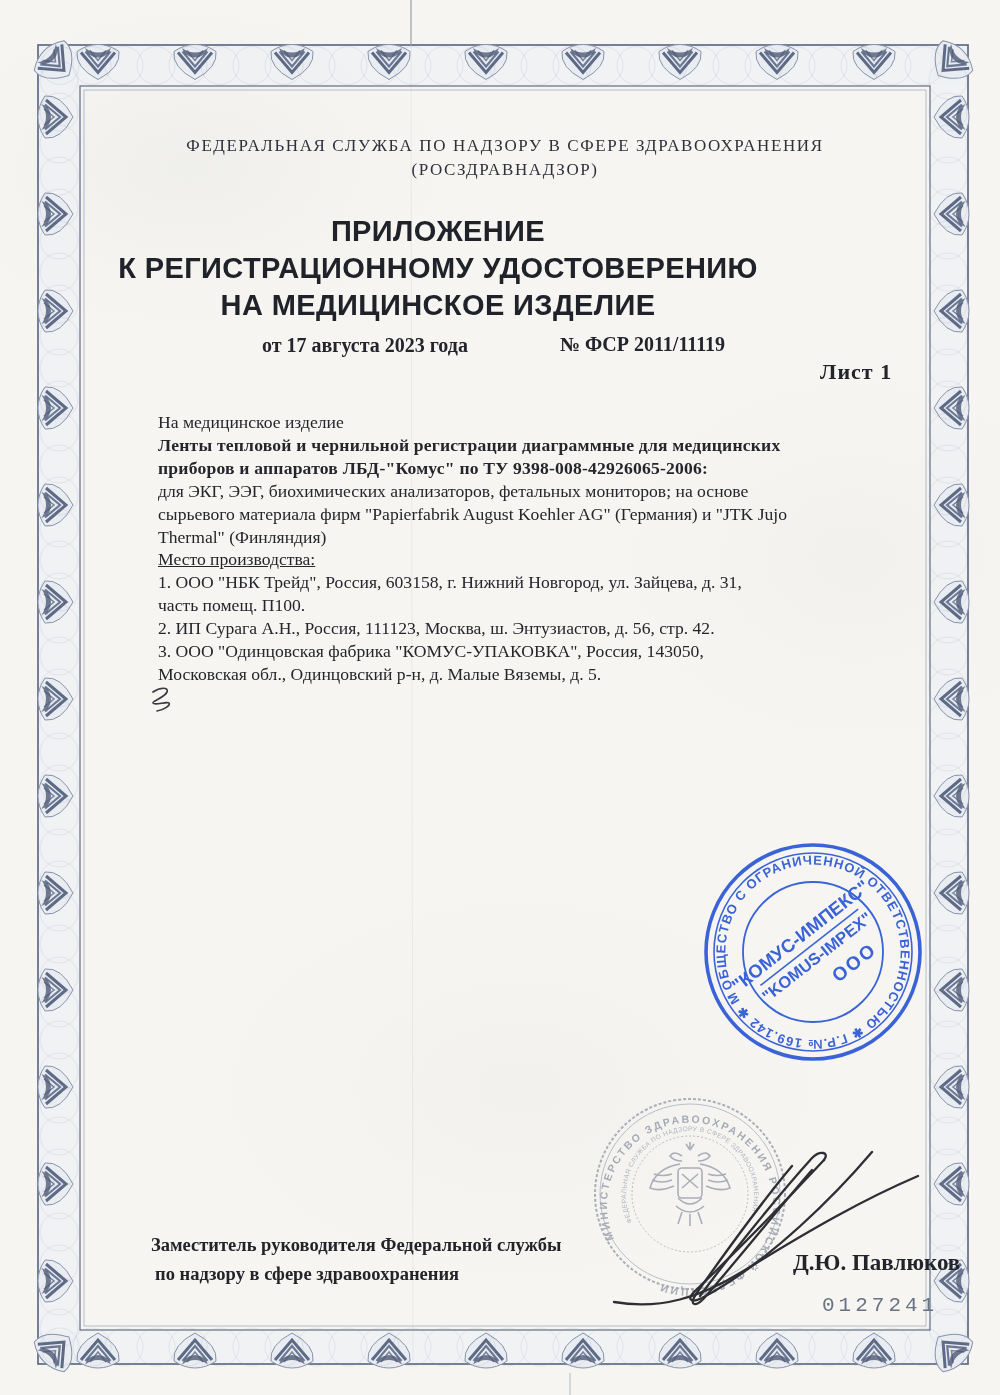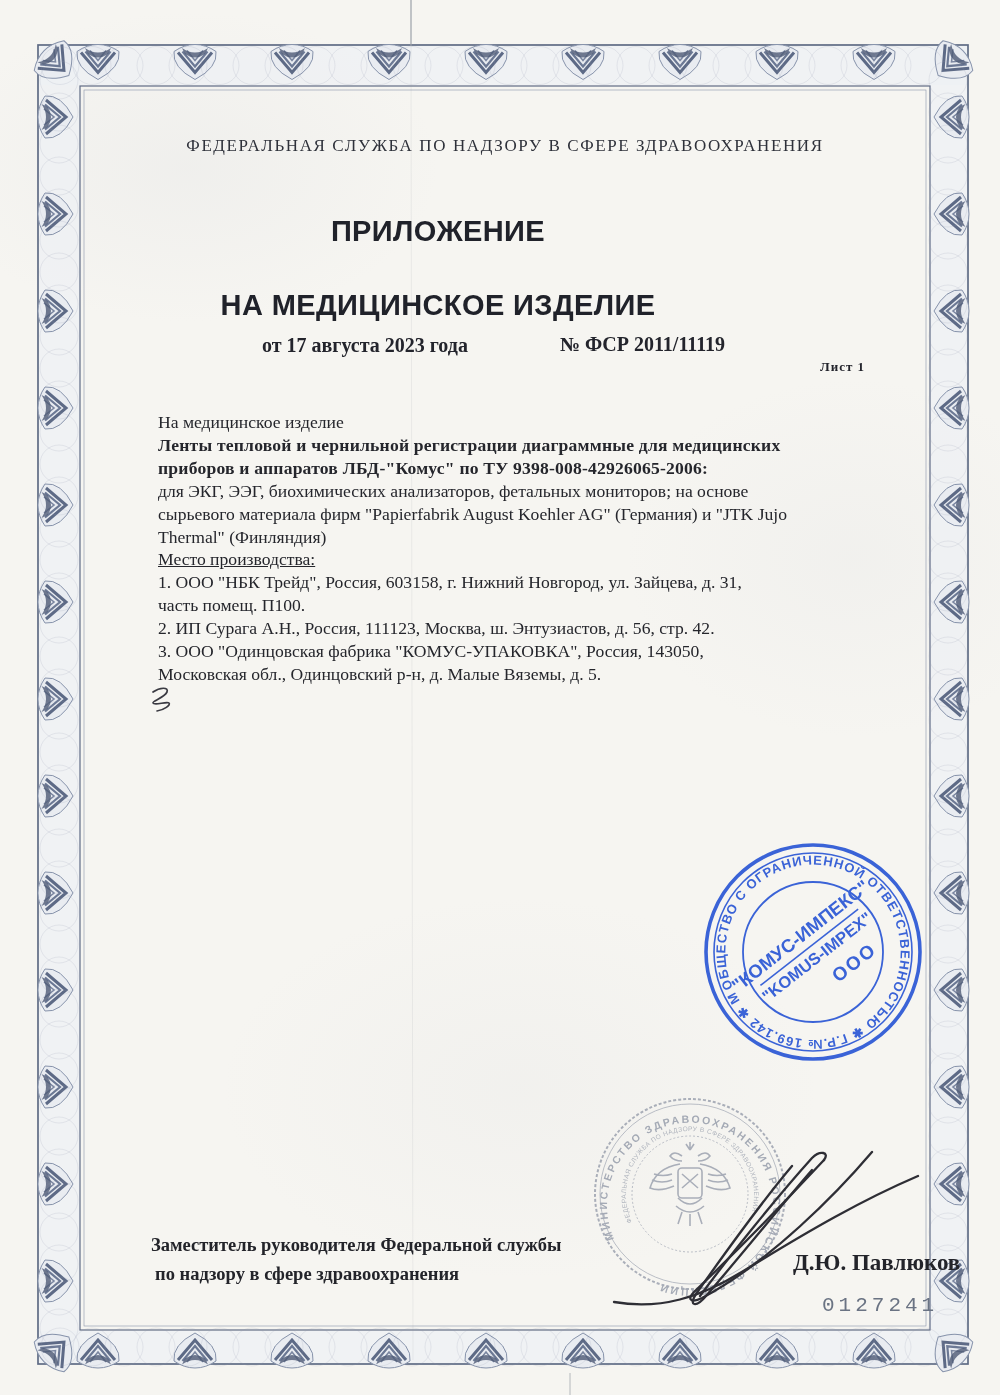--- a/index.html
+++ b/index.html
@@ -8,21 +8,21 @@
         background:
           radial-gradient(ellipse 420px 260px at 18% 12%, rgba(205,208,214,0.16), transparent 60%),
           radial-gradient(ellipse 380px 300px at 82% 40%, rgba(205,208,214,0.12), transparent 60%),
           radial-gradient(ellipse 500px 320px at 50% 78%, rgba(200,203,210,0.10), transparent 60%),
           #f6f5f1; padding-left: 40px;}
   .abs{position:absolute;}
   .hdr{left:80px;width:850px;text-align:center;color:#2e313a;font-size:17px;letter-spacing:1.6px;}
   .title{left:80px;width:716px;text-align:center;color:#20222a;
          font-family:"Liberation Sans",sans-serif;font-weight:bold;font-size:29px;line-height:37px;letter-spacing:0.4px;}
   .dateline{font-weight:bold;font-size:20px;color:#23242c;}
-  .sheet{font-weight:bold;font-size:13px;color:#23242c;letter-spacing:1px;}
+  .sheet{font-weight:bold;font-size:22px;color:#23242c;letter-spacing:1px;}
   .bodyline{position:absolute;left:158px;width:730px;font-size:17.6px;color:#25262c;white-space:nowrap;}
   .bodyline.b{font-weight:bold;letter-spacing:0.2px;}
   .sig-label{font-weight:bold;font-size:18.5px;color:#23242a;line-height:29px;}
   .signer{font-weight:bold;font-size:23px;color:#23242a;}
   .formnum{font-family:"Liberation Mono",monospace;font-size:21px;color:#6a7383;letter-spacing:4px;}
   svg text{font-family:"Liberation Sans",sans-serif;}
 </style>
 </head>
 <body>
 
@@ -233,22 +233,24 @@
         <circle cx="59" cy="1328" r="19" fill="none" stroke="#8e99b0" stroke-width="0.8" opacity="0.22"></circle>
         <circle cx="948" cy="1328" r="19" fill="none" stroke="#8e99b0" stroke-width="0.8" opacity="0.22"></circle>
       </g>
 
     <line x1="411" y1="0" x2="411" y2="46" stroke="#9aa0a8" stroke-width="1.3" opacity="0.9"></line>
     <line x1="411" y1="46" x2="413" y2="1360" stroke="#8a8f98" stroke-width="1" opacity="0.12"></line>
     <line x1="570" y1="1373" x2="570" y2="1395" stroke="#9aa0a8" stroke-width="1.3" opacity="0.55"></line>
   </svg>
 
   <div class="abs hdr" style="top:136px">ФЕДЕРАЛЬНАЯ СЛУЖБА ПО НАДЗОРУ В СФЕРЕ ЗДРАВООХРАНЕНИЯ</div>
+  <div class="abs hdr" style="top:160px">(РОСЗДРАВНАДЗОР)</div>
 
   <div class="abs title" style="top:213px">ПРИЛОЖЕНИЕ</div>
+  <div class="abs title" style="top:250px">К РЕГИСТРАЦИОННОМУ УДОСТОВЕРЕНИЮ</div>
   <div class="abs title" style="top:287px">НА МЕДИЦИНСКОЕ ИЗДЕЛИЕ</div>
 
   <div class="abs dateline" style="left:262px;top:334px">от  17 августа 2023 года</div>
   <div class="abs dateline" style="left:560px;top:333px">№  ФСР 2011/11119</div>
   <div class="abs sheet" style="left:820px;top:359px">Лист  1</div>
 
   <div id="body-lines">
       <div class="bodyline" style="top: 412px;">На медицинское изделие</div>
       <div class="bodyline b" style="top: 434.9px;">Ленты тепловой и чернильной регистрации диаграммные для медицинских</div>
       <div class="bodyline b" style="top: 457.8px;">приборов и аппаратов ЛБД-"Комус" по ТУ 9398-008-42926065-2006:</div>

